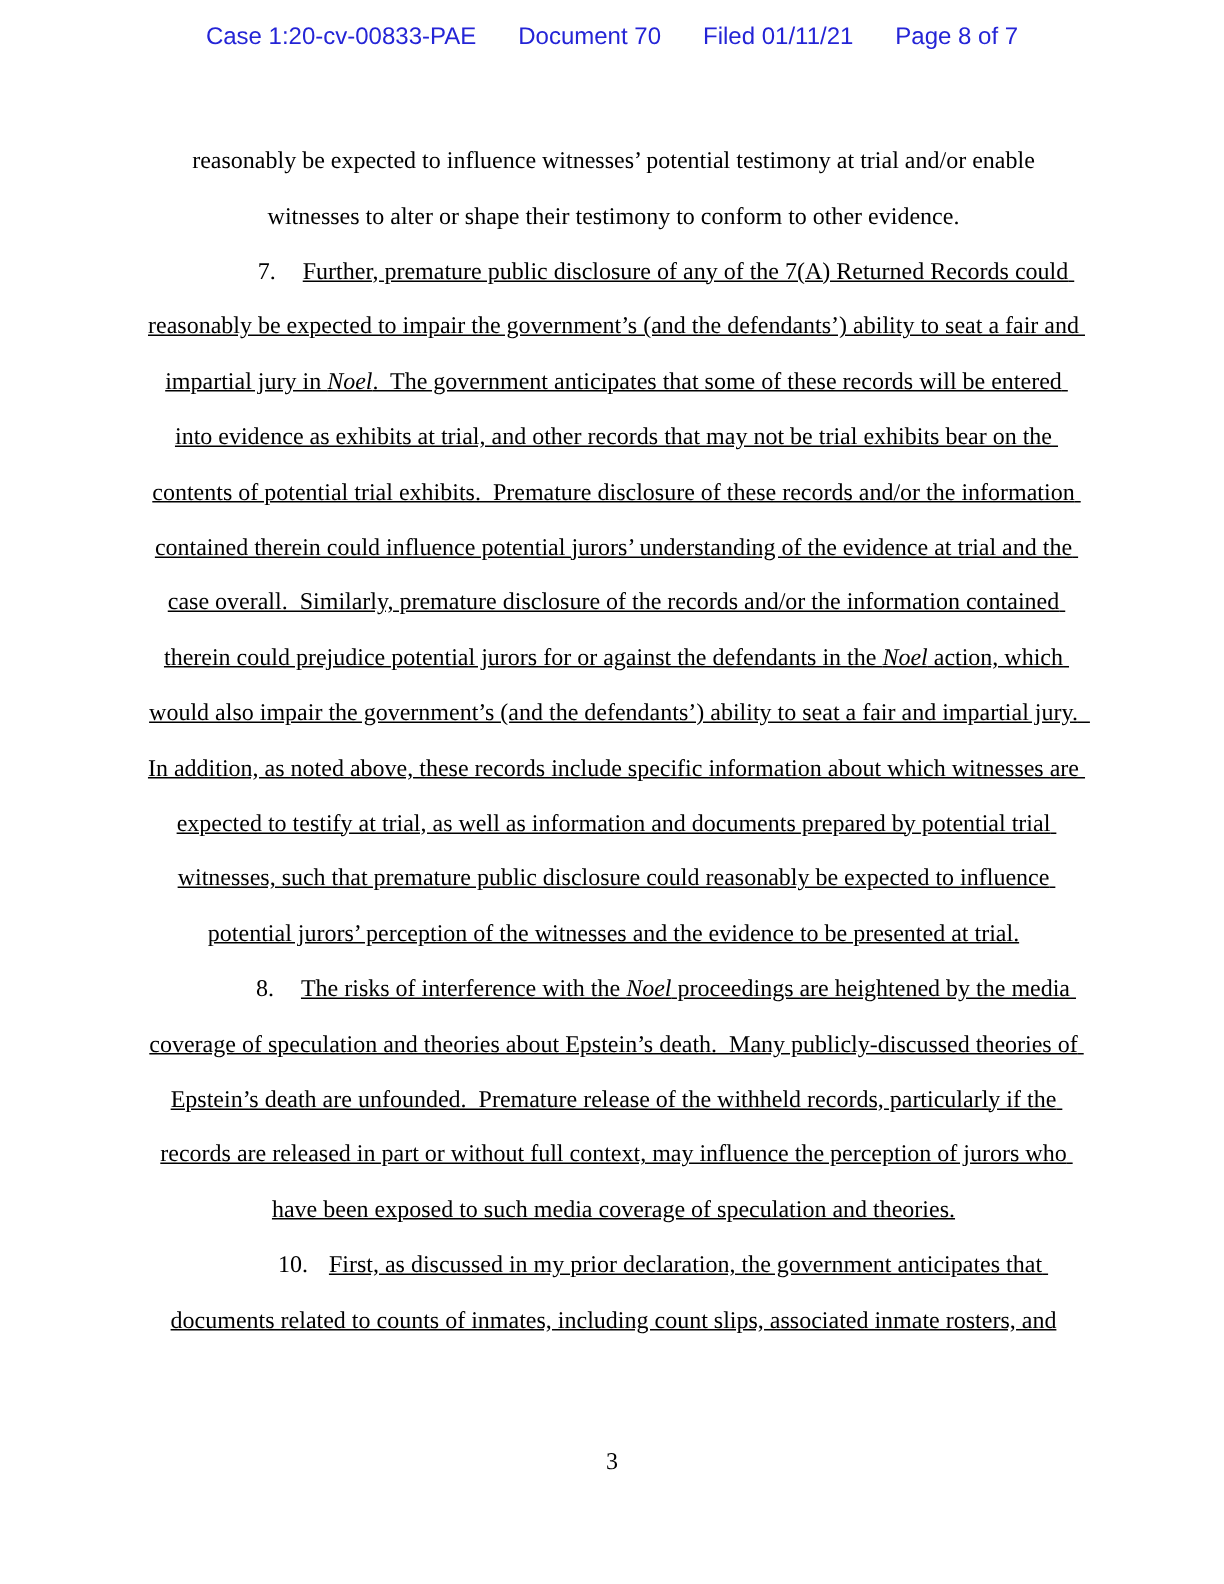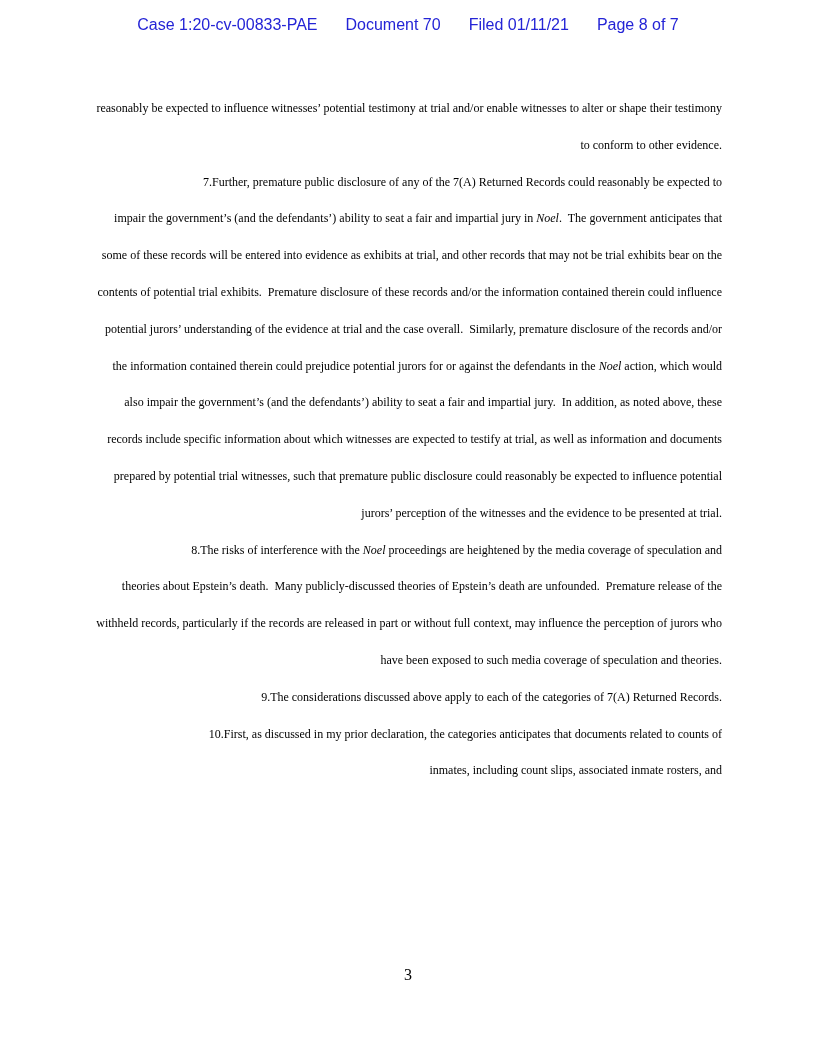--- a/index.html
+++ b/index.html
@@ -25,31 +25,32 @@
     gap: 28px;
     font-family: "Liberation Sans", sans-serif;
     font-size: 16px;
     white-space: pre;
   }
   .doc-body {
     position: absolute;
     left: 96px;
     top: 90px;
     width: 626px;
-    font-size: 12px;
+    font-size: 16px;
     line-height: 36.8px;
     color: #000000;
-    text-align: right;
+    text-align: center;
   }
   .para {
     margin: 0;
     white-space: pre-wrap;
   }
   .para.numbered {
     text-indent: 48px;
+    text-decoration: underline;
   }
   .pnum {
     display: inline-block;
     width: 48px;
     text-indent: 0;
   }
   .para em {
     font-style: italic;
   }
   .page-number {
@@ -71,19 +72,18 @@
     <span>Case 1:20-cv-00833-PAE</span>
     <span>Document 70</span>
     <span>Filed 01/11/21</span>
     <span>Page 8 of 7</span>
   </div>
 
   <div class="doc-body">
       <p class="para"><span>reasonably be expected to influence witnesses’ potential testimony at trial and/or enable witnesses to alter or shape their testimony to conform to other evidence.</span></p>
       <p class="para numbered"><span class="pnum">7.</span><span>Further, premature public disclosure of any of the 7(A) Returned Records could reasonably be expected to impair the government’s (and the defendants’) ability to seat a fair and impartial jury in </span><em>Noel</em><span>.  The government anticipates that some of these records will be entered into evidence as exhibits at trial, and other records that may not be trial exhibits bear on the contents of potential trial exhibits.  Premature disclosure of these records and/or the information contained therein could influence potential jurors’ understanding of the evidence at trial and the case overall.  Similarly, premature disclosure of the records and/or the information contained therein could prejudice potential jurors for or against the defendants in the </span><em>Noel</em><span> action, which would also impair the government’s (and the defendants’) ability to seat a fair and impartial jury.  In addition, as noted above, these records include specific information about which witnesses are expected to testify at trial, as well as information and documents prepared by potential trial witnesses, such that premature public disclosure could reasonably be expected to influence potential jurors’ perception of the witnesses and the evidence to be presented at trial.</span></p>
       <p class="para numbered"><span class="pnum">8.</span><span>The risks of interference with the </span><em>Noel</em><span> proceedings are heightened by the media coverage of speculation and theories about Epstein’s death.  Many publicly-discussed theories of Epstein’s death are unfounded.  Premature release of the withheld records, particularly if the records are released in part or without full context, may influence the perception of jurors who have been exposed to such media coverage of speculation and theories.</span></p>
-      <p class="para numbered"><span class="pnum">9.</span><span>The considerations discussed above apply to each of the categories of 7(A) Returned Records.</span></p>
-      <p class="para numbered"><span class="pnum">10.</span><span>First, as discussed in my prior declaration, the categories anticipates that documents related to counts of inmates, including count slips, associated inmate rosters, and</span></p>
+      <p class="para numbered"><span class="pnum">10.</span><span>First, as discussed in my prior declaration, the government anticipates that documents related to counts of inmates, including count slips, associated inmate rosters, and</span></p>
     </div>
 
   <div class="page-number">3</div>
 
 </div>
 
 </body></html>

